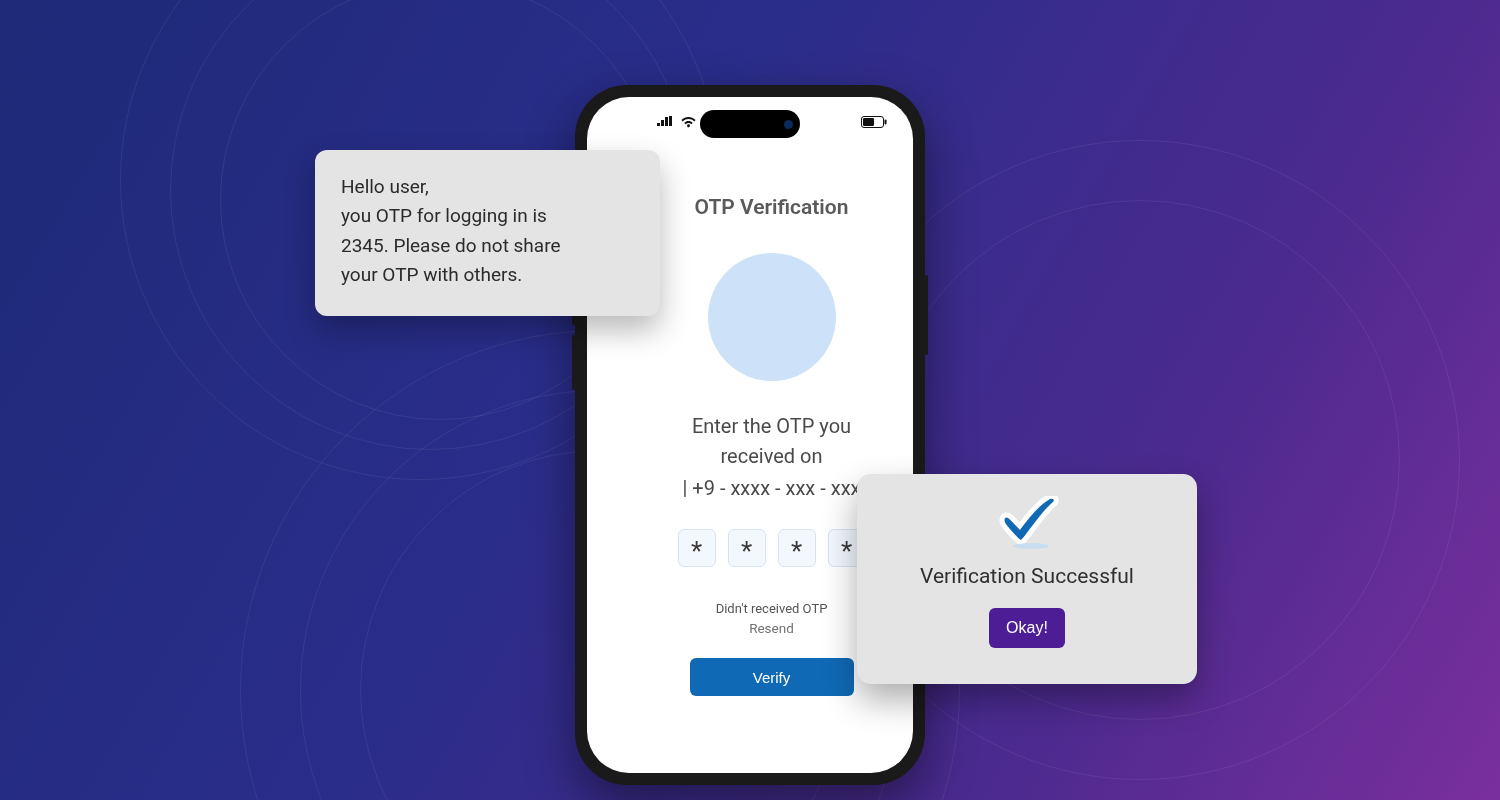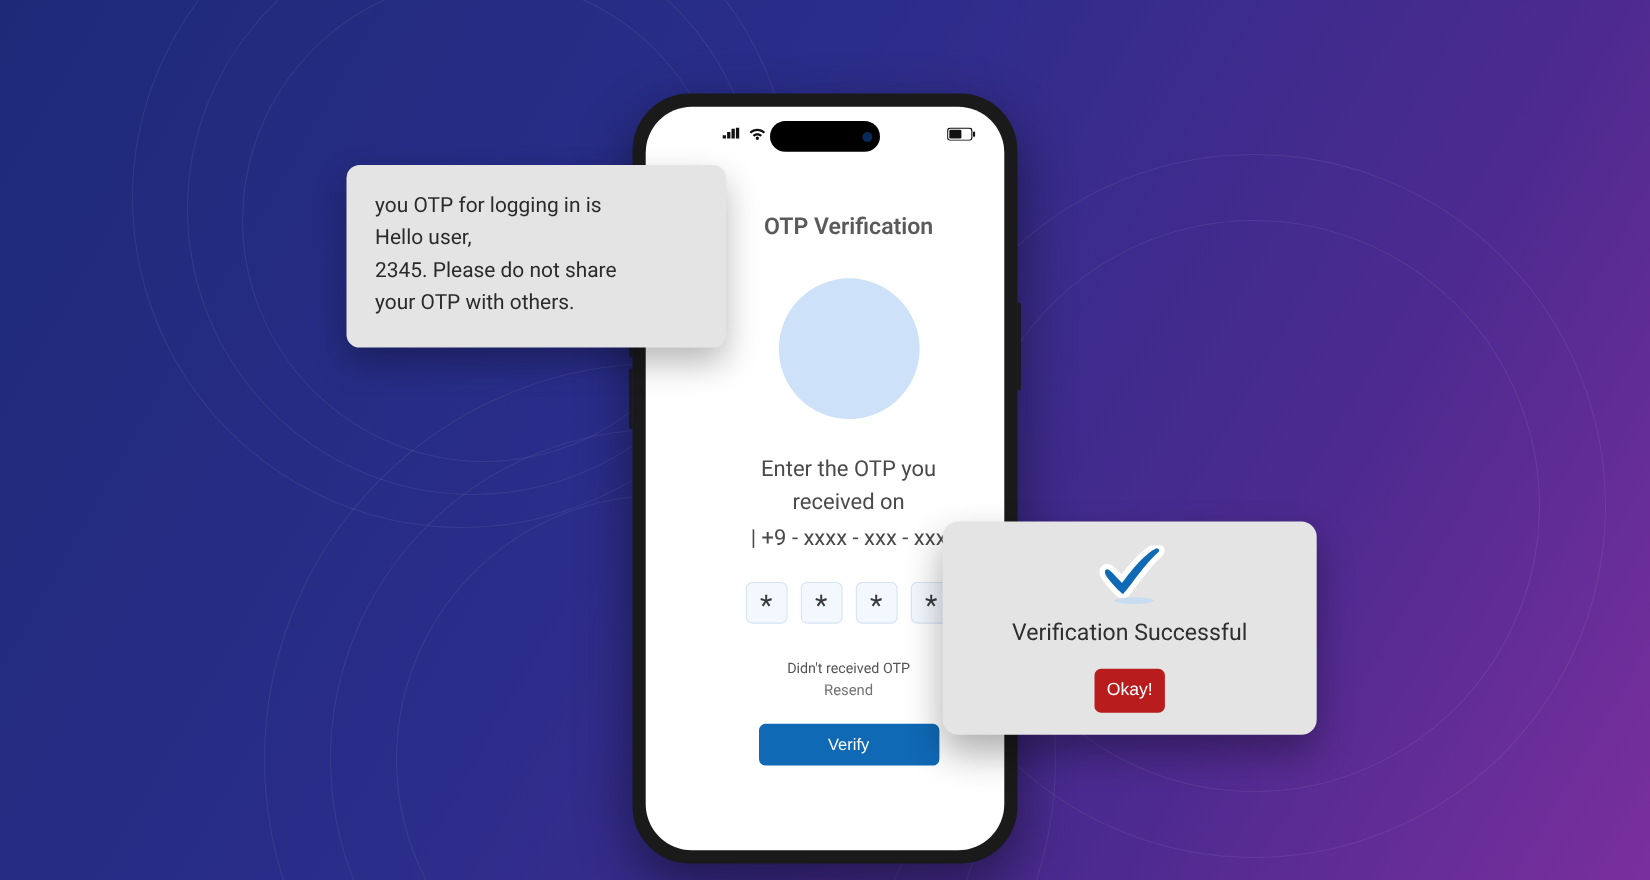--- a/index.html
+++ b/index.html
@@ -171,43 +171,43 @@
     line-height: 1.55;
   }
   
   .success-card {
     position: absolute;
     left: 857px;
     top: 474px;
     width: 340px;
     background: #e4e4e4;
     border-radius: 14px;
-    padding: 22px 24px 20px 24px;
+    padding: 22px 24px 36px 24px;
     box-shadow: 0 16px 34px rgba(0,0,0,0.32);
     display: flex;
     flex-direction: column;
     align-items: center;
   }
   .check-wrap {
     position: relative;
     width: 72px;
     height: 54px;
     margin-bottom: 12px;
   }
   .success-title {
     font-size: 21px;
     color: #2f2f2f;
     font-weight: 400;
     margin-top: 2px;
   }
   .okay-btn {
     margin-top: 20px;
-    width: 64px;
+    width: 76px;
     height: 40px;
-    background: #b91c1c;
+    background: #4c1d95;
     color: #fff;
     border: none;
     border-radius: 6px;
     font-size: 16px;
     cursor: pointer;
   }
 </style>
 </head>
 <body>
 
@@ -277,22 +277,22 @@
           <span>Didn't received OTP</span>
           <span class="resend-link">Resend</span>
         </div>
 
         <button class="verify-btn">Verify</button>
       </div>
     </div>
   </div>
 
   <div class="sms-card">
+    <div class="sms-line">Hello user,</div>
     <div class="sms-line">you OTP for logging in is</div>
-    <div class="sms-line">Hello user,</div>
     <div class="sms-line">2345. Please do not share</div>
     <div class="sms-line">your OTP with others.</div>
   </div>
 
   <div class="success-card">
     <div class="check-wrap">
       <svg width="72" height="56" viewBox="0 0 72 56">
         <path d="M15 28 C15 28 24 40 30 44 C36 38 50 16 62 6 C64 4 62 2 59 3 C46 10 32 30 29 34 C26 31 20 24 17 22 C14 20 12 24 15 28 Z" fill="#ffffff" stroke="#ffffff" stroke-width="10" stroke-linejoin="round"></path>
         <path d="M15 28 C15 28 24 40 30 44 C36 38 50 16 62 6 C64 4 62 2 59 3 C46 10 32 30 29 34 C26 31 20 24 17 22 C14 20 12 24 15 28 Z" fill="#1069b5"></path>
         <ellipse cx="40" cy="50" rx="18" ry="3" fill="#c9ddf1"></ellipse>

